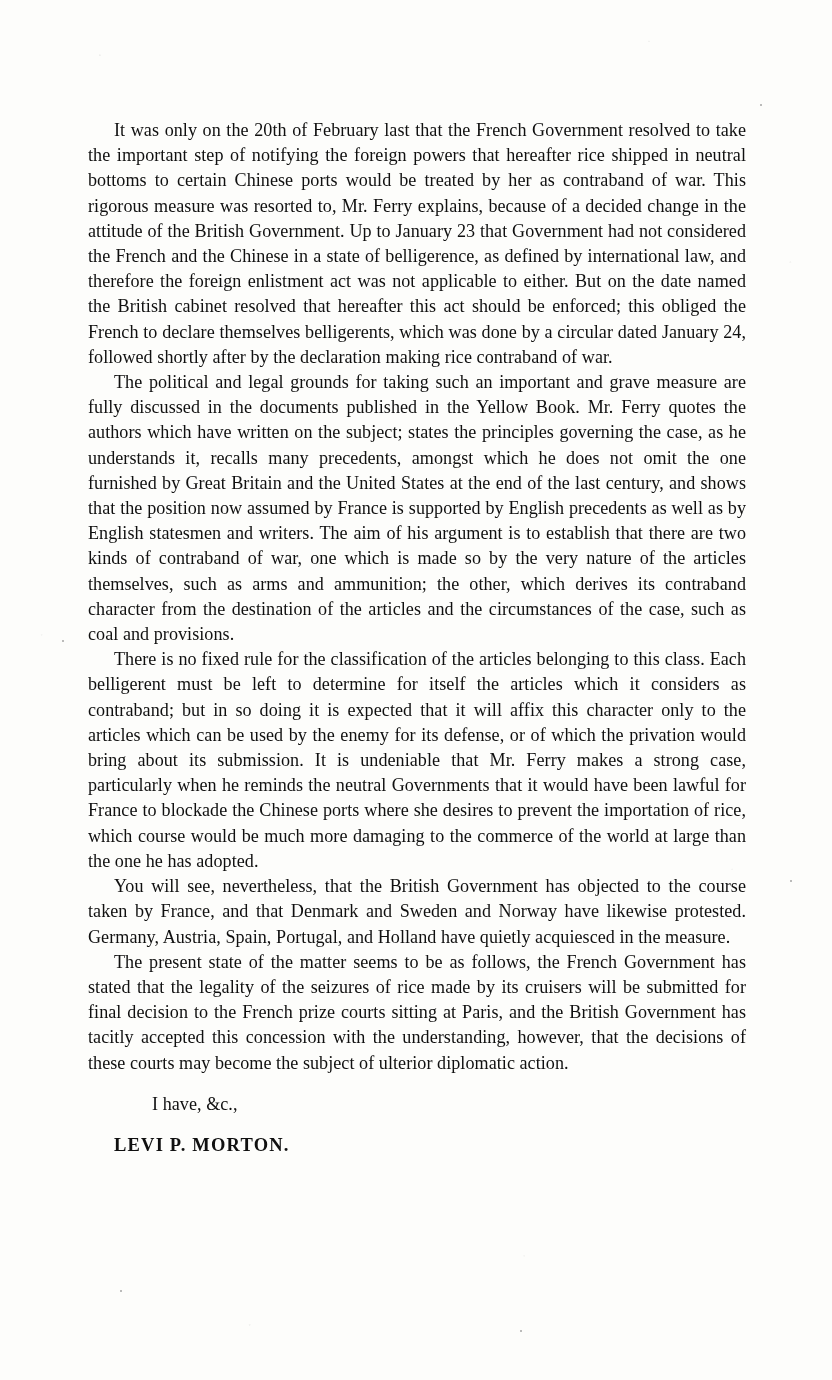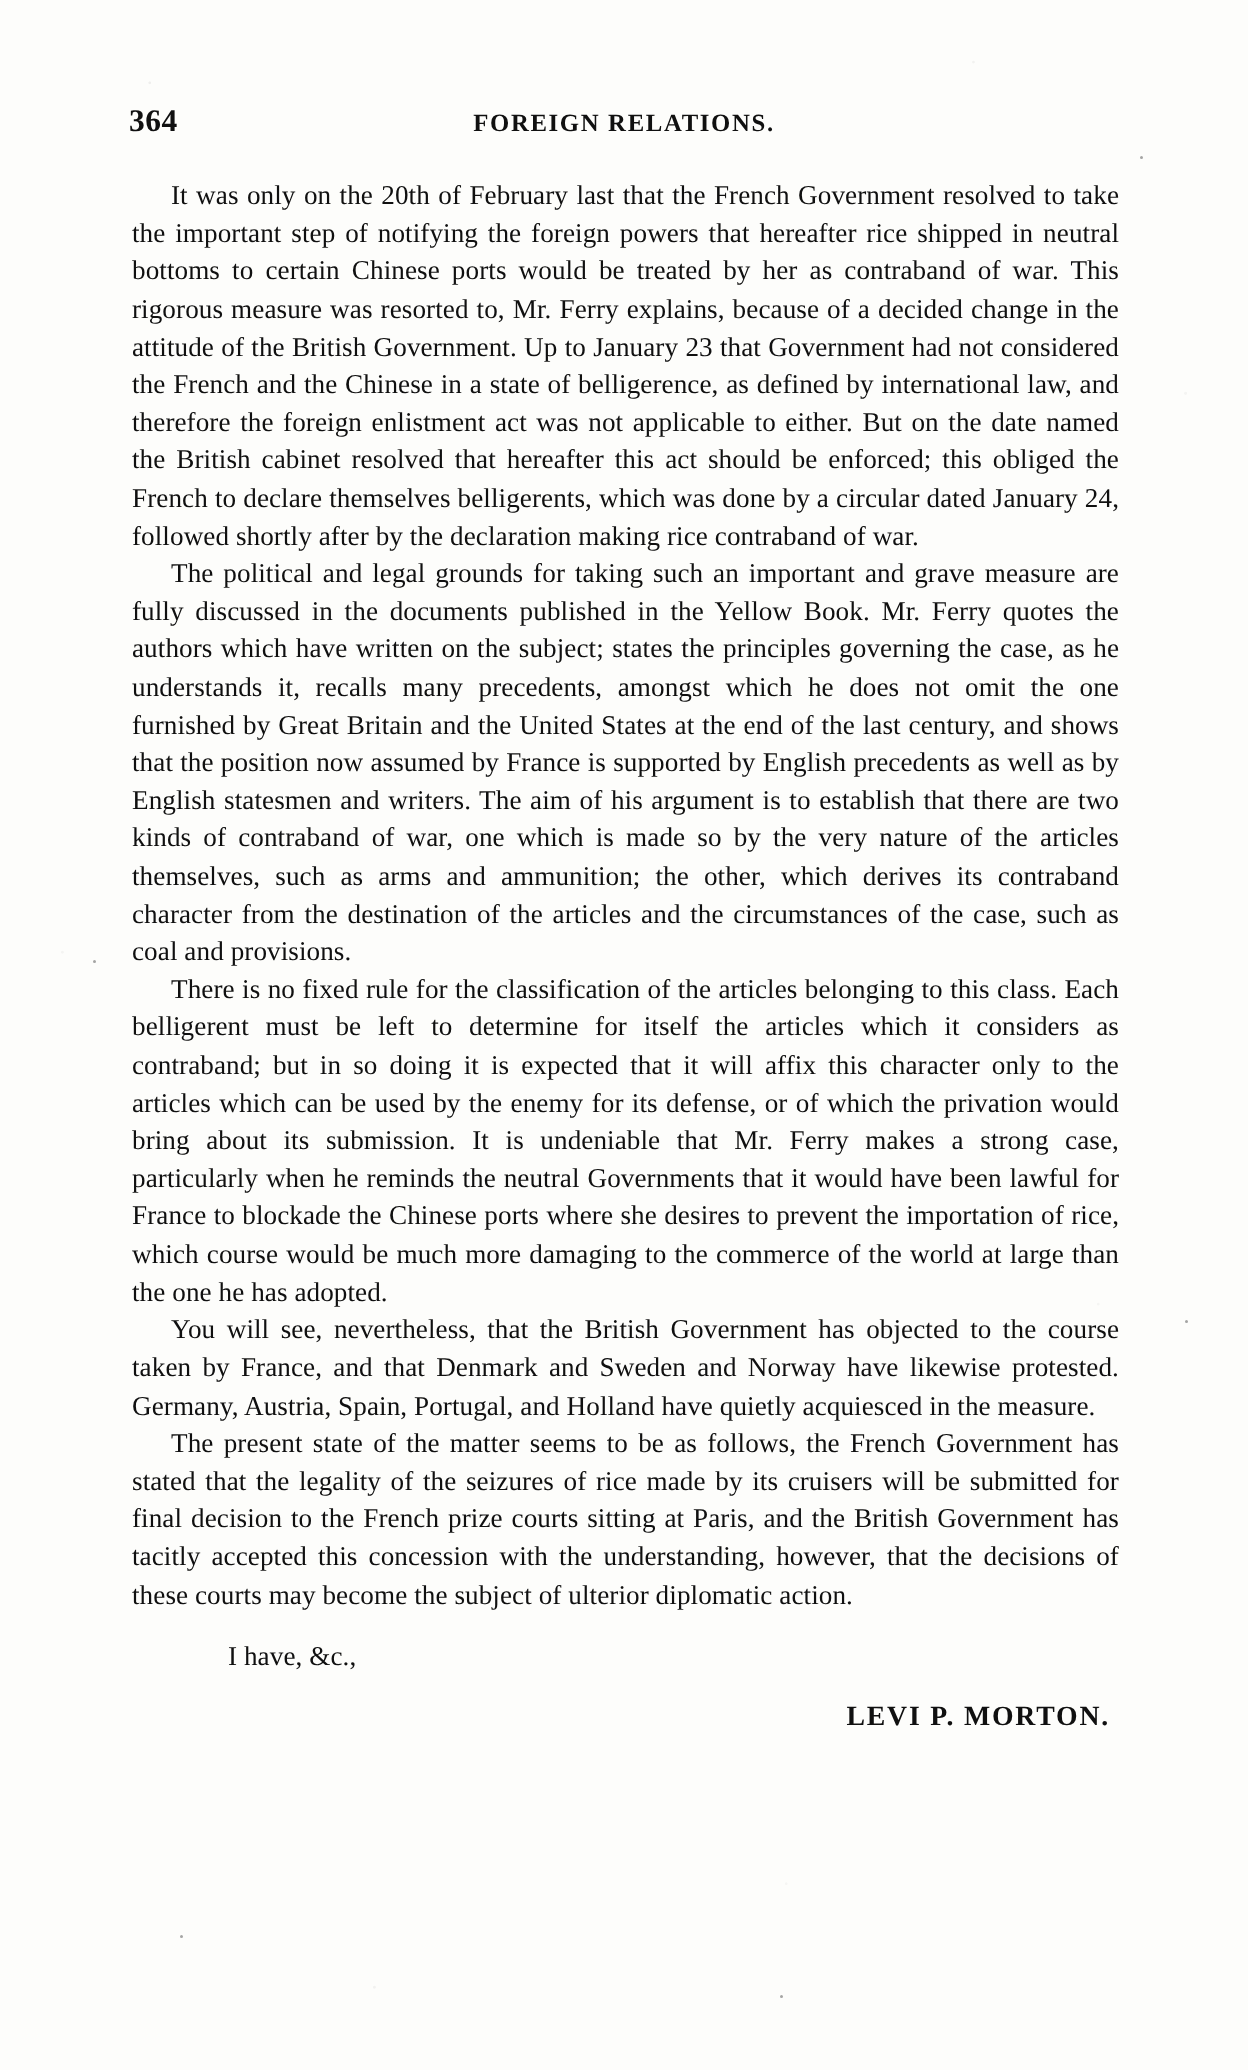--- a/index.html
+++ b/index.html
@@ -83,44 +83,40 @@
     margin: 16px;
     font-size: 18.1px;
     line-height: 25.2px;
     text-indent: 48px;
     text-align: left;
   }
   .signature {
     margin: 6px 0 0 0;
     font-size: 18.5px;
     line-height: 25px;
-    text-align: right;
+    text-align: left;
     font-weight: bold;
     letter-spacing: 1.2px;
     padding-right: 6px;
   }
   .deco-dot {
     position: absolute;
     background: rgba(0,0,0,0.35);
     width: 2px;
     height: 2px;
     border-radius: 50%;
   }
 </style>
 </head>
 <body>
 
 <div class="page">
 
   <div class="paper-noise"></div>
 
-  <div class="header">
-    <div class="folio">364</div>
-    <div class="running-head">FOREIGN RELATIONS.</div>
-  </div>
 
   <div class="body-text">
     <p>It was only on the 20th of February last that the French Government resolved to take the important step of notifying the foreign powers that hereafter rice shipped in neutral bottoms to certain Chinese ports would be treated by her as contraband of war. This rigorous measure was resorted to, Mr. Ferry explains, because of a decided change in the attitude of the British Government. Up to January 23 that Government had not considered the French and the Chinese in a state of belligerence, as defined by international law, and therefore the foreign enlistment act was not applicable to either. But on the date named the British cabinet resolved that hereafter this act should be enforced; this obliged the French to declare themselves belligerents, which was done by a circular dated January 24, followed shortly after by the declaration making rice contraband of war.</p>
     <p>The political and legal grounds for taking such an important and grave measure are fully discussed in the documents published in the Yellow Book. Mr. Ferry quotes the authors which have written on the subject; states the principles governing the case, as he understands it, recalls many precedents, amongst which he does not omit the one furnished by Great Britain and the United States at the end of the last century, and shows that the position now assumed by France is supported by English precedents as well as by English statesmen and writers. The aim of his argument is to establish that there are two kinds of contraband of war, one which is made so by the very nature of the articles themselves, such as arms and ammunition; the other, which derives its contraband character from the destination of the articles and the circumstances of the case, such as coal and provisions.</p>
     <p>There is no fixed rule for the classification of the articles belonging to this class. Each belligerent must be left to determine for itself the articles which it considers as contraband; but in so doing it is expected that it will affix this character only to the articles which can be used by the enemy for its defense, or of which the privation would bring about its submission. It is undeniable that Mr. Ferry makes a strong case, particularly when he reminds the neutral Governments that it would have been lawful for France to blockade the Chinese ports where she desires to prevent the importation of rice, which course would be much more damaging to the commerce of the world at large than the one he has adopted.</p>
     <p>You will see, nevertheless, that the British Government has objected to the course taken by France, and that Denmark and Sweden and Norway have likewise protested. Germany, Austria, Spain, Portugal, and Holland have quietly acquiesced in the measure.</p>
     <p>The present state of the matter seems to be as follows, the French Government has stated that the legality of the seizures of rice made by its cruisers will be submitted for final decision to the French prize courts sitting at Paris, and the British Government has tacitly accepted this concession with the understanding, however, that the decisions of these courts may become the subject of ulterior diplomatic action.</p>
     <p class="closing">I have, &amp;c.,</p>
     <p class="signature">LEVI P. MORTON.</p>
   </div>

